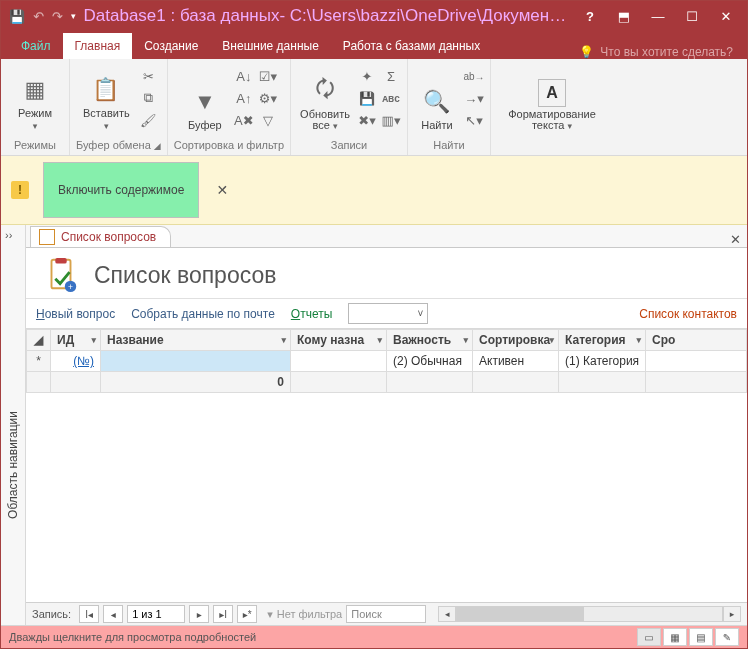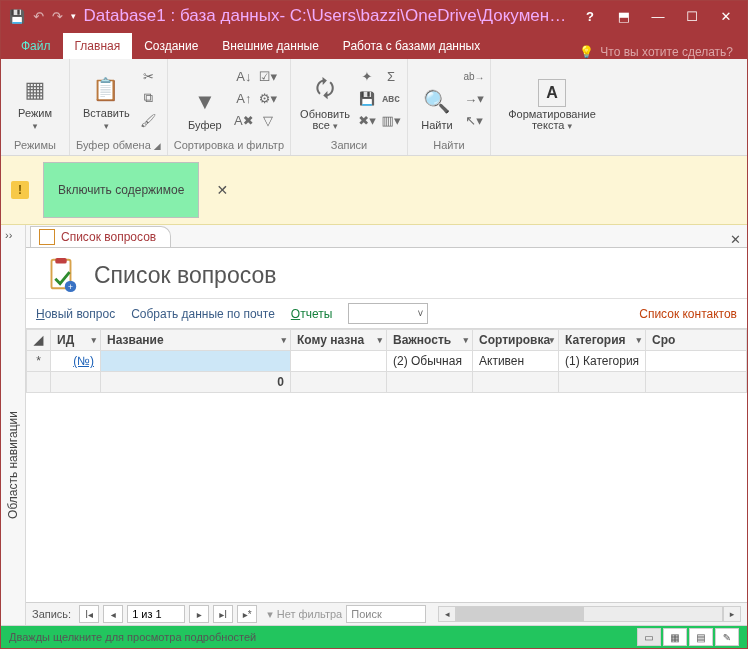--- a/index.html
+++ b/index.html
@@ -69,21 +69,21 @@
 .recordnav .lbl{margin-right:4px}
 .recordnav .nb{width:18px;height:16px;border:1px solid #c6c6c6;background:#fff;display:flex;align-items:center;justify-content:center;font-size:10px;color:#555}
 .recordnav input.pos{width:48px;height:16px;border:1px solid #c6c6c6;font-size:11px;padding:0 4px}
 .recordnav .nofilt{color:#999;display:flex;align-items:center;gap:4px;margin-left:6px}
 .recordnav input.search{width:70px;height:16px;border:1px solid #c6c6c6;font-size:11px;padding:0 4px;color:#888}
 .hscroll{flex:1;display:flex;align-items:center;gap:0;margin-left:8px}
 .hscroll .track{flex:1;height:14px;background:#ececec;border:1px solid #d0d0d0;position:relative}
 .hscroll .thumb{position:absolute;left:0;top:0;height:100%;width:48%;background:#cfcfcf}
 .hscroll .arr{width:16px;height:14px;border:1px solid #d0d0d0;background:#f0f0f0;display:flex;align-items:center;justify-content:center;font-size:9px;color:#555}
 
-.status{height:22px;background:#22c55e;border-top:1px solid #d6d6d6;display:flex;align-items:center;padding:0 8px;font-size:11px;color:#555}
+.status{height:22px;background:#fca5a5;border-top:1px solid #d6d6d6;display:flex;align-items:center;padding:0 8px;font-size:11px;color:#555}
 .status .views{margin-left:auto;display:flex;gap:2px}
 .status .vb{width:22px;height:16px;border:1px solid #cfcfcf;background:#fff;display:flex;align-items:center;justify-content:center;font-size:10px;color:#555}
 .status .vb.active{background:#e6e6e6}
 </style>
 </head>
 <body>
 
 <div class="window">
 
   <div class="titlebar">

